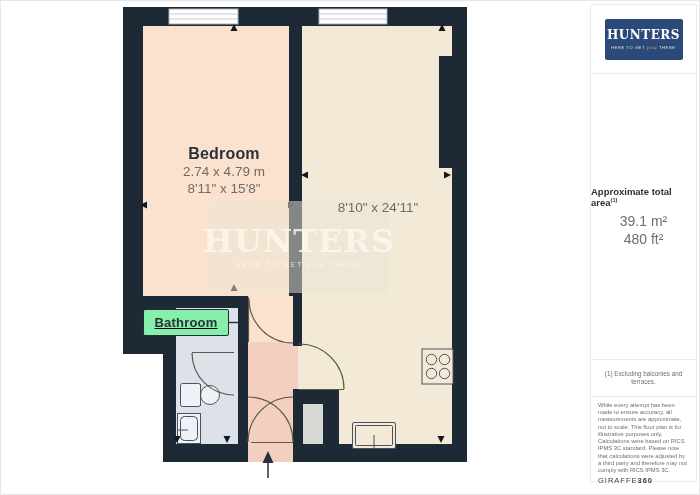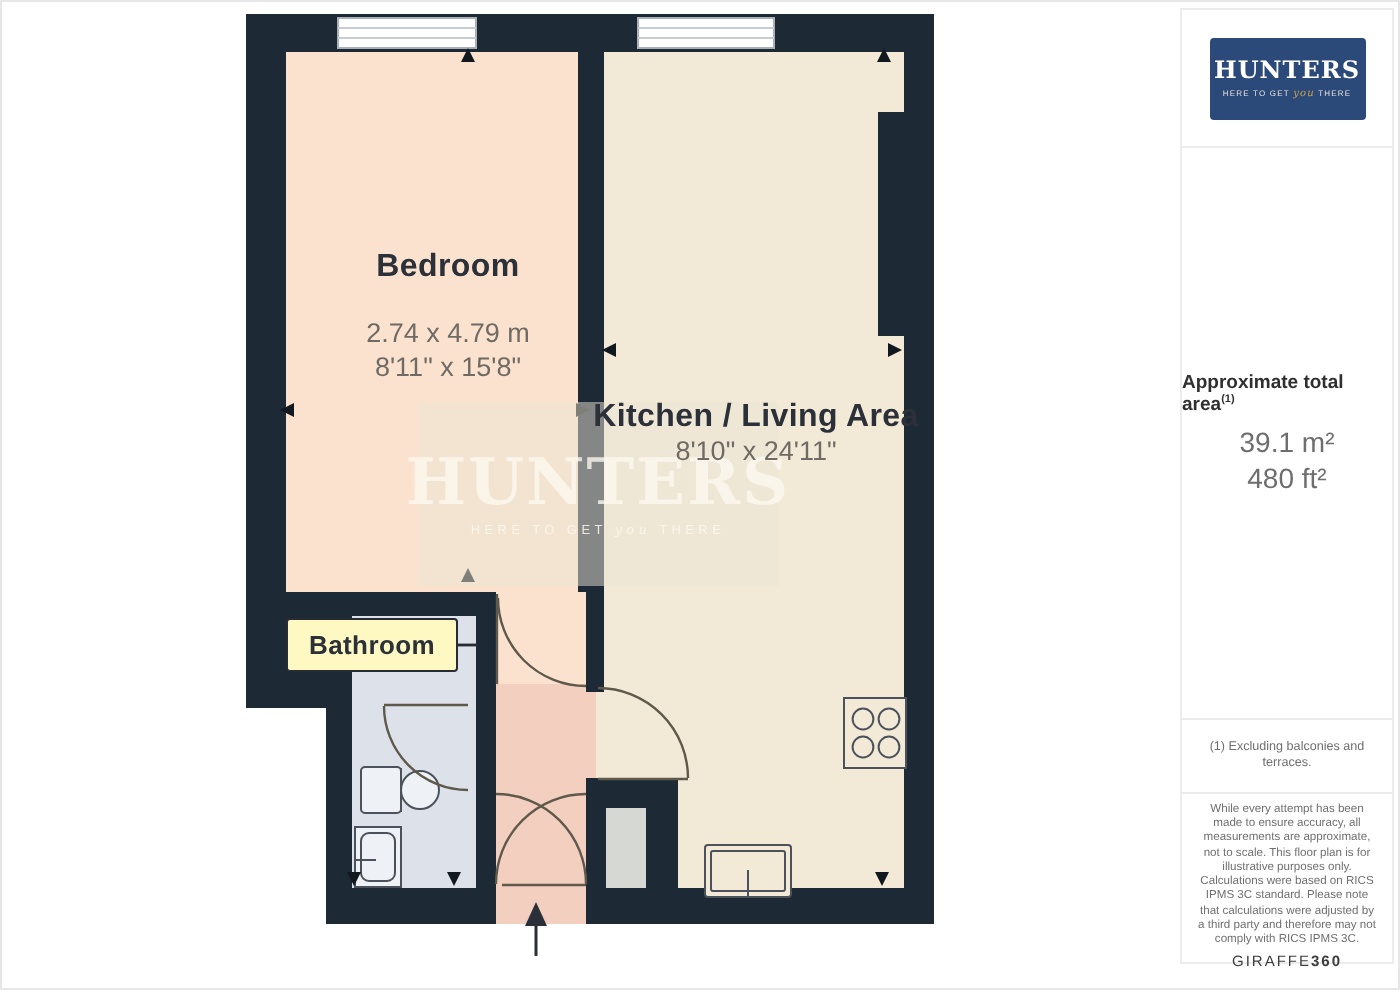--- a/index.html
+++ b/index.html
@@ -1,42 +1,42 @@
 <!DOCTYPE html>
 <html><head>
 <meta charset="utf-8">
 <style>
   html,body{margin:0;padding:0;background:#fff;}
   #stage{position:relative;width:700px;height:495px;background:#ffffff;border:1px solid #e7e7e7;box-sizing:border-box;overflow:hidden;font-family:"Liberation Sans",sans-serif;}
   #plan-svg{position:absolute;left:0;top:0;}
   .room-label{position:absolute;text-align:center;z-index:3;}
   .room-name{font-size:16px;font-weight:bold;color:#2b3039;letter-spacing:.2px;}
-  .room-dims{font-size:13.5px;color:#6f6b64;line-height:1.25;margin-top:16px;}
-  #bathroom-box{position:absolute;left:142px;top:308px;width:86px;height:27px;background:#fef9c3;border:1.5px solid #272c34;border-radius:2px;display:flex;align-items:center;justify-content:center;z-index:3;box-sizing:border-box;}
+  .room-dims{font-size:13.5px;color:#6f6b64;line-height:1.25;margin-top:1px;}
+  #bathroom-box{position:absolute;left:142px;top:308px;width:86px;height:27px;background:#86efac;border:1.5px solid #272c34;border-radius:2px;display:flex;align-items:center;justify-content:center;z-index:3;box-sizing:border-box;text-decoration:underline;}
   #bathroom-box .room-name{font-size:13px;}
   #hall-label{left:222px;top:362px;width:80px;}
   #watermark{position:absolute;left:208px;top:200px;width:180px;height:92px;background:rgba(236,229,214,0.5);display:flex;flex-direction:column;align-items:center;justify-content:center;z-index:2;}
   #watermark .wm-title{font-family:"DejaVu Serif","Liberation Serif",serif;font-weight:bold;font-size:32px;color:rgba(252,248,239,0.78);letter-spacing:1px;line-height:1;}
   #watermark .wm-tag{font-size:6.5px;letter-spacing:2.2px;color:rgba(252,248,239,0.85);margin-top:4px;white-space:nowrap;}
   #watermark .wm-tag .script{font-family:"DejaVu Serif",serif;font-style:italic;text-transform:lowercase;}
   
   #sidebar{position:absolute;left:589px;top:3px;width:107px;height:478px;background:#fff;border:1px solid #ececec;box-sizing:border-box;display:flex;flex-direction:column;}
   .sb-sec{border-bottom:1px solid #ececec;box-sizing:border-box;}
   #sb-logo-sec{height:69px;display:flex;align-items:center;justify-content:center;}
   #logo-box{width:78px;height:41px;background:#2b4a7a;border-radius:2px;display:flex;flex-direction:column;align-items:center;justify-content:center;}
   #logo-box .lg-title{font-family:"DejaVu Serif","Liberation Serif",serif;font-weight:bold;font-size:12px;color:#ffffff;letter-spacing:.5px;line-height:1;}
   #logo-box .lg-tag{font-size:4px;letter-spacing:.6px;color:#e8e4da;margin-top:3px;white-space:nowrap;}
   #logo-box .lg-tag .script{font-family:"DejaVu Serif",serif;font-style:italic;color:#c8a24b;text-transform:lowercase;font-size:5px;}
   #sb-area-sec{flex:1;display:flex;flex-direction:column;align-items:center;justify-content:center;}
   .area-heading{font-size:9.5px;font-weight:bold;color:#2f2f2f;}
   .area-heading sup{font-size:5.5px;}
   .area-val{font-size:14px;color:#6e6e6e;margin-top:4px;}
   #sb-footnote-sec{height:37px;display:flex;align-items:center;justify-content:center;padding:0 6px;text-align:center;}
   .footnote-text{font-size:6.3px;color:#6f6f6f;line-height:1.3;}
-  #sb-disclaimer-sec{height:84px;border-bottom:none;padding:5px 7px 3px 7px;text-align:center;display:flex;flex-direction:column;justify-content:space-between;}
+  #sb-disclaimer-sec{height:84px;border-bottom:none;padding:5px 7px 3px 7px;text-align:left;display:flex;flex-direction:column;justify-content:space-between;}
   .disc{font-size:5.8px;color:#6f6f6f;line-height:1.25;}
   .brand-line{font-size:7.5px;color:#3c3c3c;letter-spacing:1px;margin-top:2px;}
   .brand-line .b360{font-weight:bold;}
 </style>
 </head>
 <body>
 
 <div id="stage">
 
   <svg id="plan-svg" width="580" height="495" viewBox="0 0 580 495">
@@ -130,28 +130,27 @@
 
   <div id="watermark">
     <div class="wm-title">HUNTERS</div>
     <div class="wm-tag">
       <span>HERE TO GET</span>
       <span class="script">you</span>
       <span>THERE</span>
     </div>
   </div>
 
-  <div class="room-label" style="left:133px;top:124px;width:180px;">
+  <div class="room-label" style="left:133px;top:144px;width:180px;">
     <div class="room-name">Bedroom</div>
     <div class="room-dims">2.74 x 4.79 m</div>
     <div class="room-dims" style="margin-top:0;">8'11" x 15'8"</div>
   </div>
 
   <div class="room-label" style="left:287px;top:199px;width:180px;">
-    <div class="room-name">Kitchen / Living Area</div>
     <div class="room-dims" style="margin-top:0;">8'10" x 24'11"</div>
   </div>
 
   <div id="bathroom-box">
     <span class="room-name">Bathroom</span>
   </div>
 
 
   <aside id="sidebar">
 

